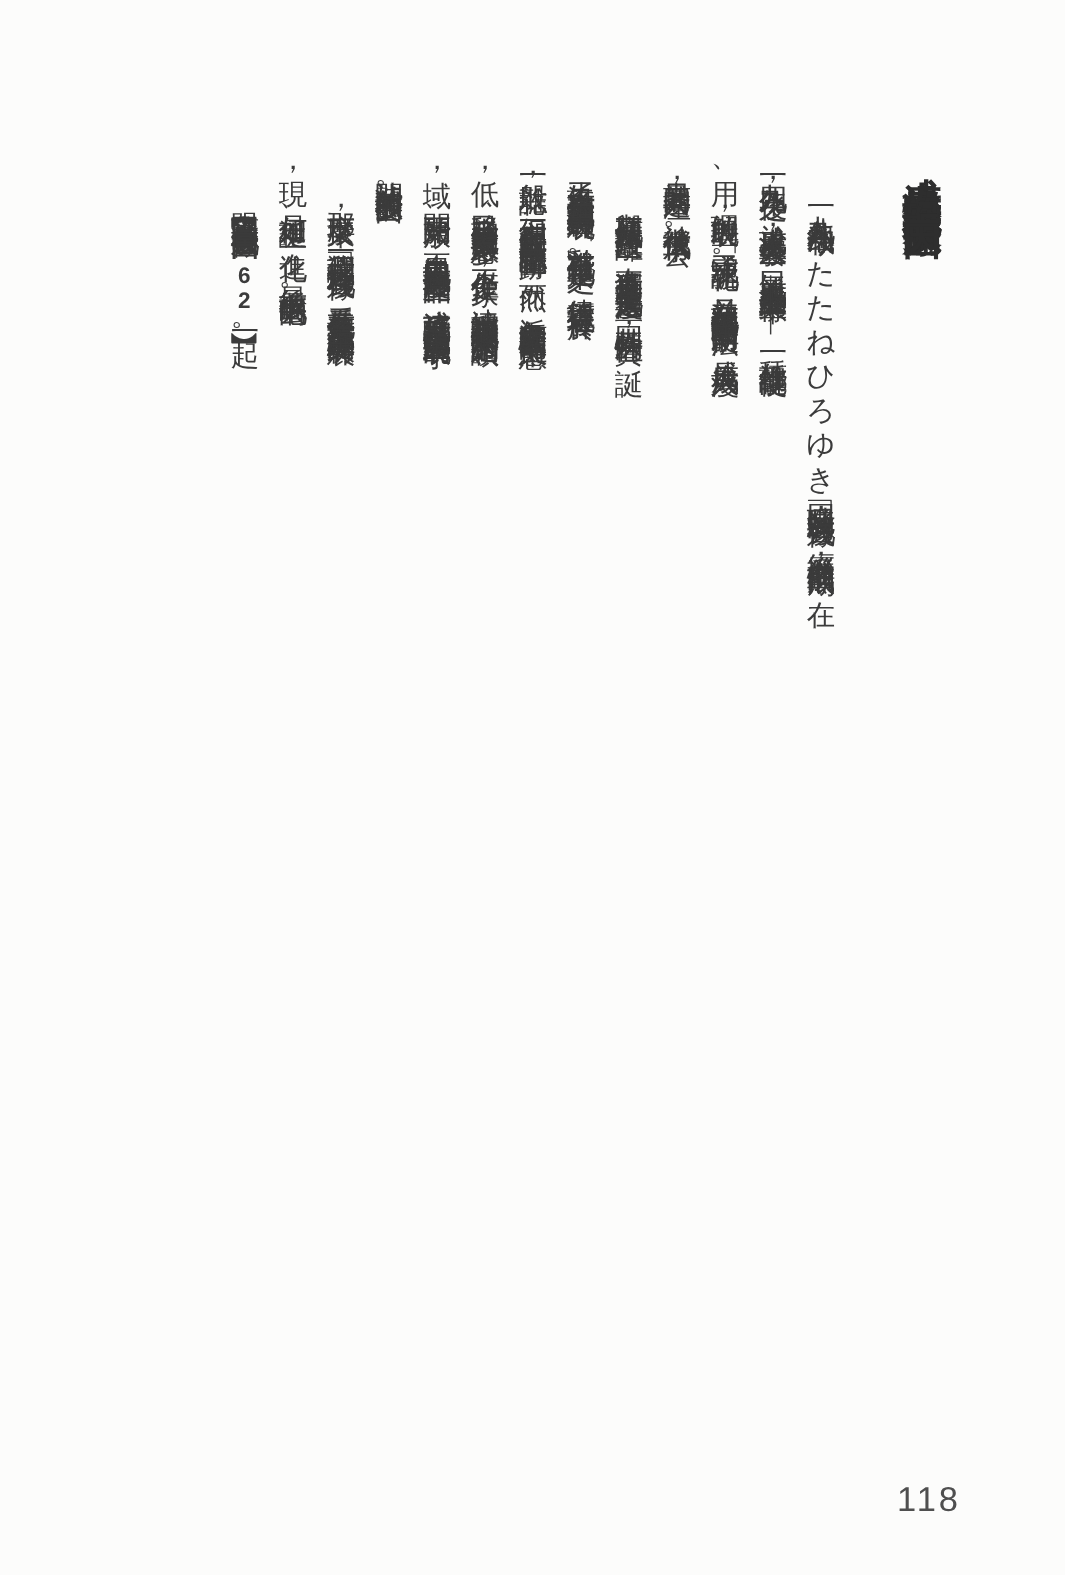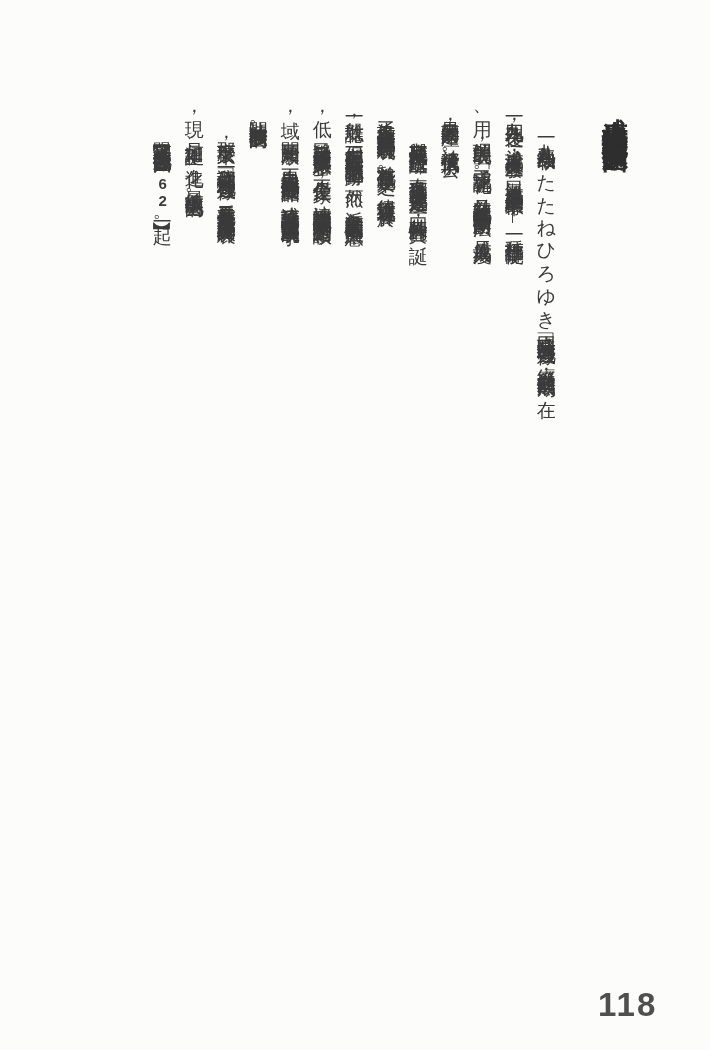--- a/index.html
+++ b/index.html
@@ -57,22 +57,22 @@
   }
   .figref .num{
     text-orientation:upright;
     letter-spacing:0;
     font-size:15px;
   }
   .page-number{
     position:absolute;
     top:986px;left:598px;
     font-family:"Liberation Sans", sans-serif;
-    font-weight:700;
-    font-size:33px;
+    font-weight:400;
+    font-size:23px;
     letter-spacing:2px;
     color:#4f4f4f;
   }
 </style>
 </head>
 <body>
 
 <div class="page">
 
   <h1 class="chapter-title">成人漫畫特有的表現向外擴張的原因</h1>

